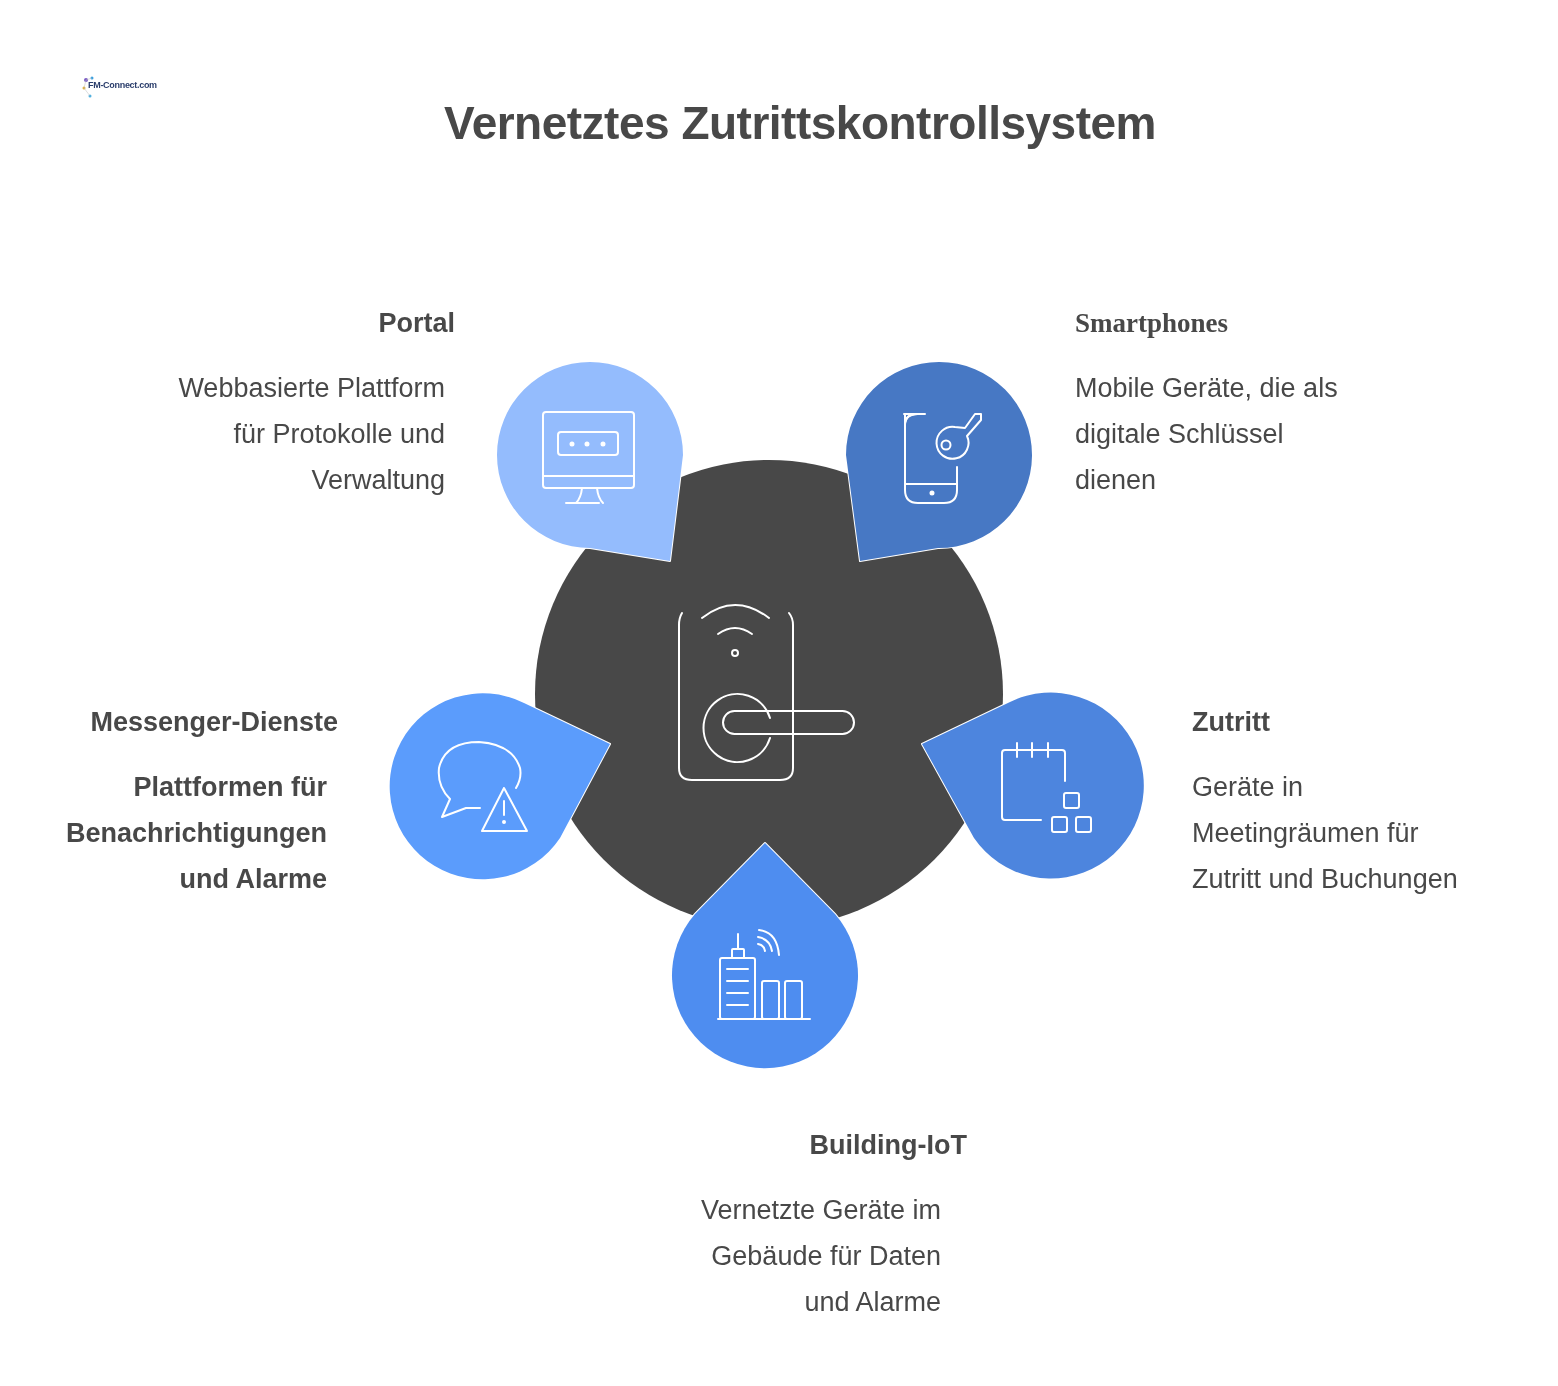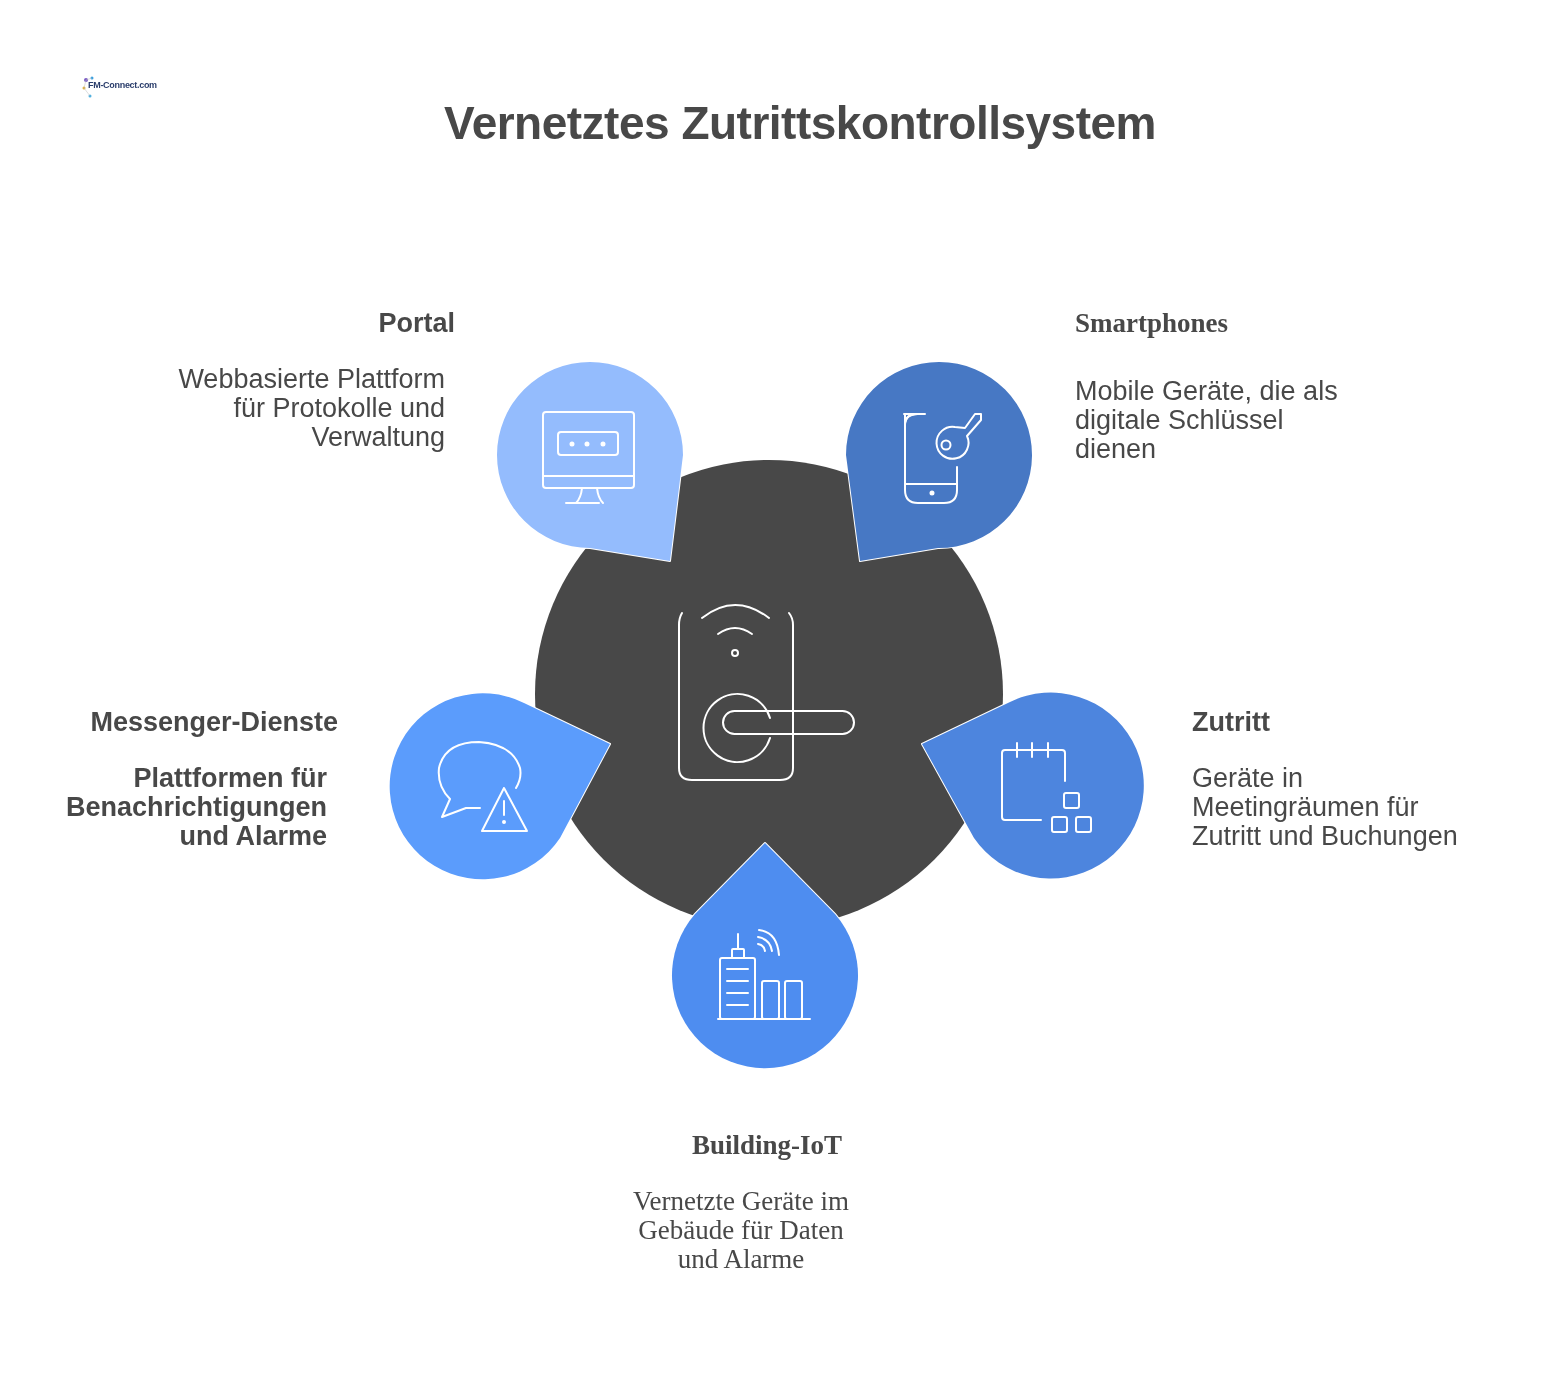--- a/index.html
+++ b/index.html
@@ -4,23 +4,23 @@
   <style>
     html, body { margin: 0; padding: 0; background: #ffffff; }
     body { width: 1558px; height: 1386px; position: relative; overflow: hidden;
            font-family: "Liberation Sans", "DejaVu Sans", sans-serif; color: #484848; }
     .logo { position: absolute; left: 78px; top: 74px; width: 60px; height: 28px; }
     .logo-text { position: absolute; left: 88px; top: 80px; font-size: 9px; font-weight: bold; color: #2a3d6b; letter-spacing: -0.3px; text-align: center; }
     .title { position: absolute; left: 0; width: 1600px; top: 96px; text-align: center;
              font-size: 46px; font-weight: bold; color: #484848; letter-spacing: -0.5px; }
     svg.diagram { position: absolute; left: 0; top: 0; }
     .label { position: absolute; font-size: 27px; font-weight: bold; color: #484848; white-space: nowrap; }
-    .desc { position: absolute; font-size: 27px; line-height: 29px; color: #484848; white-space: pre-line; }
+    .desc { position: absolute; font-size: 27px; line-height: 46px; color: #484848; white-space: pre-line; }
     .right-align { text-align: right; }
-    .center-align { text-align: center; font-family: Liberation Serif, serif; }
+    .center-align { text-align: right; }
   </style>
 </head>
 <body>
 
 <div>
   <svg class="logo" viewBox="0 0 60 28">
     <circle cx="8" cy="6" r="2" fill="#7a5bc4"></circle>
     <circle cx="14" cy="4" r="1.5" fill="#3aa0e0"></circle>
     <circle cx="6" cy="14" r="1.5" fill="#e0b040"></circle>
     <circle cx="12" cy="22" r="1.5" fill="#50b0e0"></circle>
@@ -126,21 +126,21 @@
     <path d="M 758 944 Q 764 945 765 951"></path>
   </g>
 </svg>
 
 <div class="label" style="right:1103px; top:308px;">Portal</div>
 <div class="desc right-align" style="right:1113px; top:365px;">Webbasierte Plattform
 für Protokolle und
 Verwaltung</div>
 
 <div class="label" style="left:1075px; top:308px;font-family:Liberation Serif, serif;">Smartphones</div>
-<div class="desc" style="left:1075px; top:365px;margin-top:12px;">Mobile Geräte, die als
+<div class="desc" style="left:1075px; top:365px;">Mobile Geräte, die als
 digitale Schlüssel
 dienen</div>
 
 <div class="label" style="right:1220px; top:707px;">Messenger-Dienste</div>
 <div class="desc right-align" style="right:1231px; top:764px;font-weight:bold;">Plattformen für
 Benachrichtigungen
 und Alarme</div>
 
 <div class="label" style="left:1192px; top:707px;">Zutritt</div>
 <div class="desc" style="left:1192px; top:764px;">Geräte in

